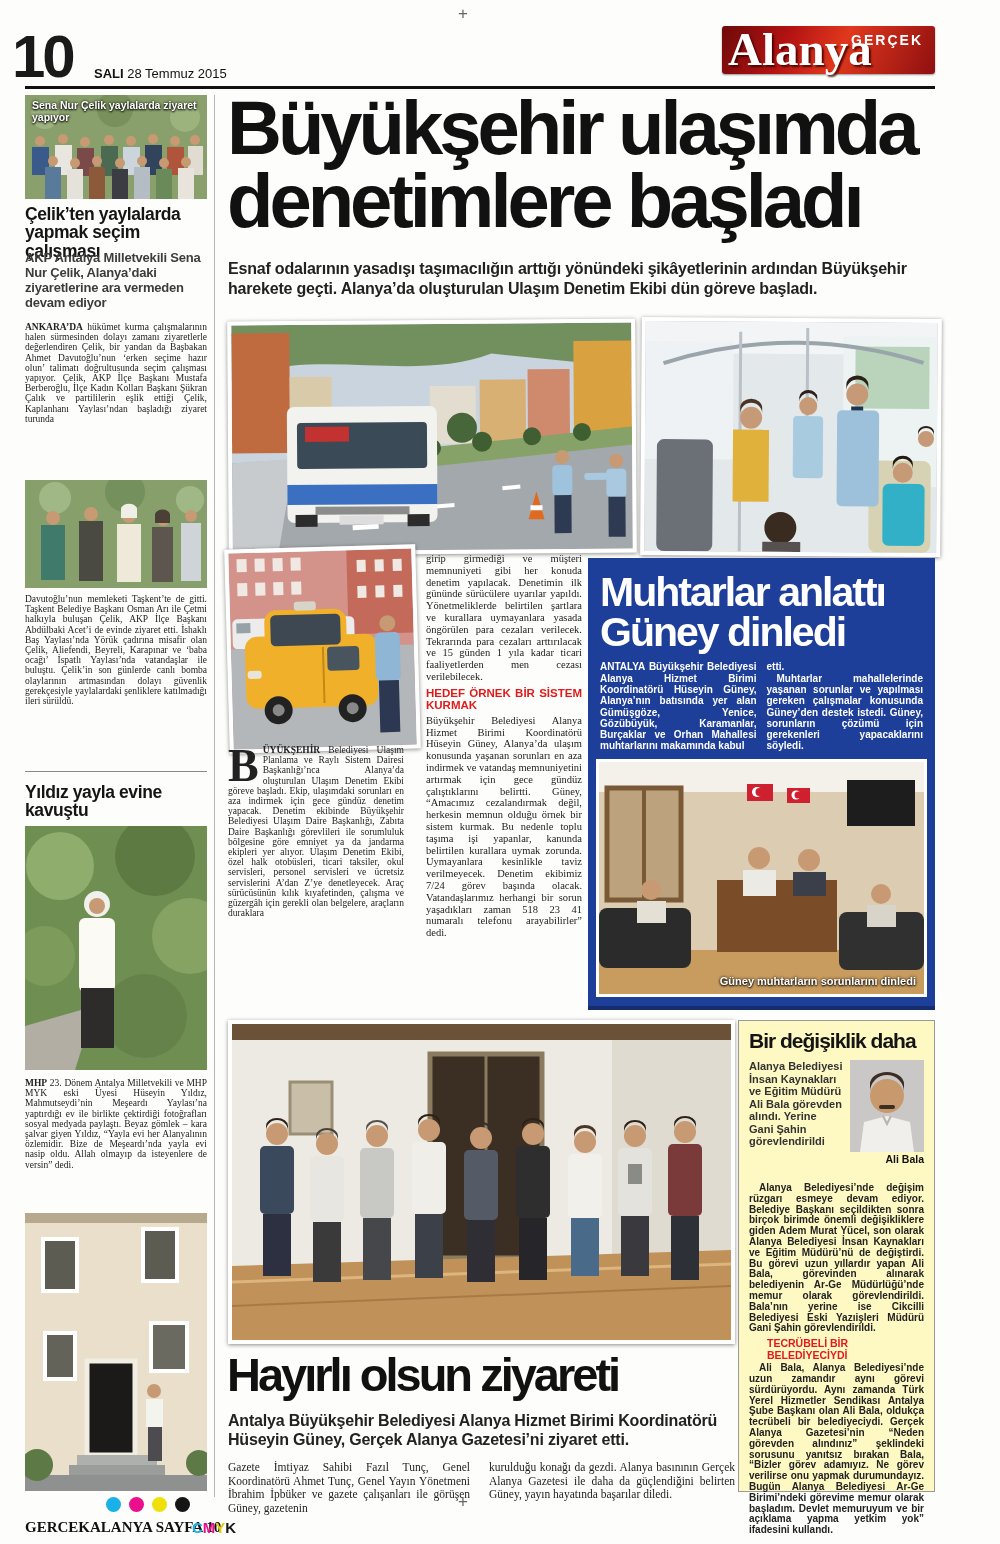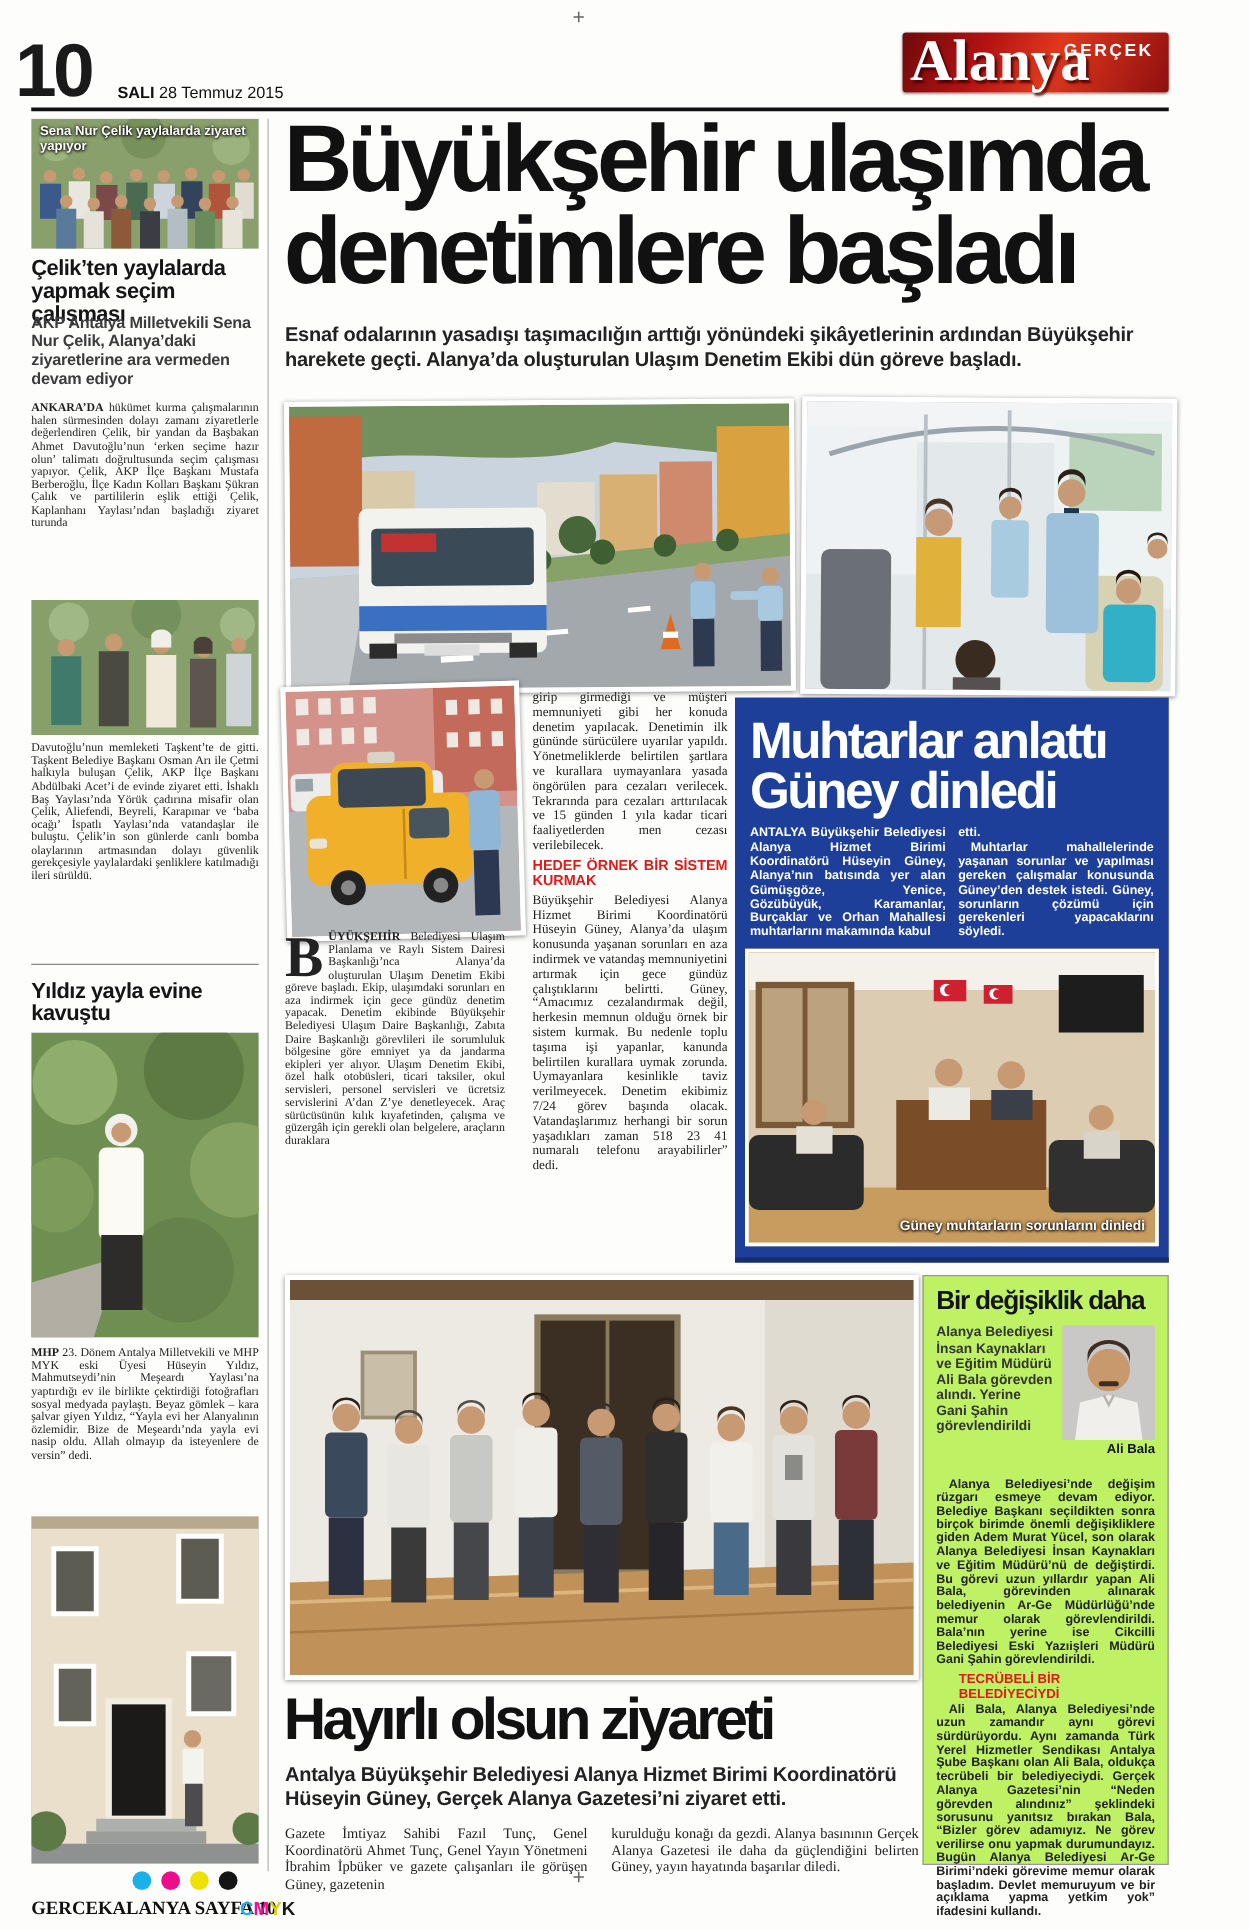--- a/index.html
+++ b/index.html
@@ -49,21 +49,21 @@
   .bluebox{left:588px;top:558px;width:347px;height:452px;background:#1d3e99;
            box-shadow:inset 0 -4px 0 #152c6e;}
   .bb-title{font-family:"Liberation Sans",sans-serif;font-weight:800;font-size:41px;
             line-height:.98;letter-spacing:-2px;color:#fff;padding:14px 12px 0 12px;}
   .bb-cols{display:flex;gap:10px;padding:9px 12px 0 12px;}
   .bb-cols .c{flex:1;font-family:"Liberation Sans",sans-serif;font-weight:700;
             font-size:10px;line-height:11.3px;color:#fff;text-align:justify;}
   .bb-photo{position:relative;margin:7px 8px 0 8px;height:232px;border:3px solid #fff;
             overflow:hidden;background:#caa36a;}
   
-  .rightbox{left:738px;top:1020px;width:197px;height:472px;background:#bef264;
+  .rightbox{left:738px;top:1020px;width:197px;height:472px;background:#fef9c3;
             border:1px solid #999;box-sizing:border-box;padding:8px 10px;}
   .rb-title{font-family:"Liberation Sans",sans-serif;font-weight:800;font-size:21px;
             letter-spacing:-1px;color:#141414;}
   .rb-leadrow{display:flex;gap:6px;margin-top:7px;}
   .rb-lead{font-family:"Liberation Sans",sans-serif;font-weight:800;font-size:11px;
             line-height:12.5px;color:#333;flex:1;}
   .rb-portrait{width:74px;}
   .rb-portrait .ph{position:relative;width:74px;height:92px;background:#c9c8c6;overflow:hidden;}
   .rb-pcap{font-family:"Liberation Sans",sans-serif;font-weight:800;font-size:10.5px;
             text-align:right;color:#111;margin-top:1px;}

